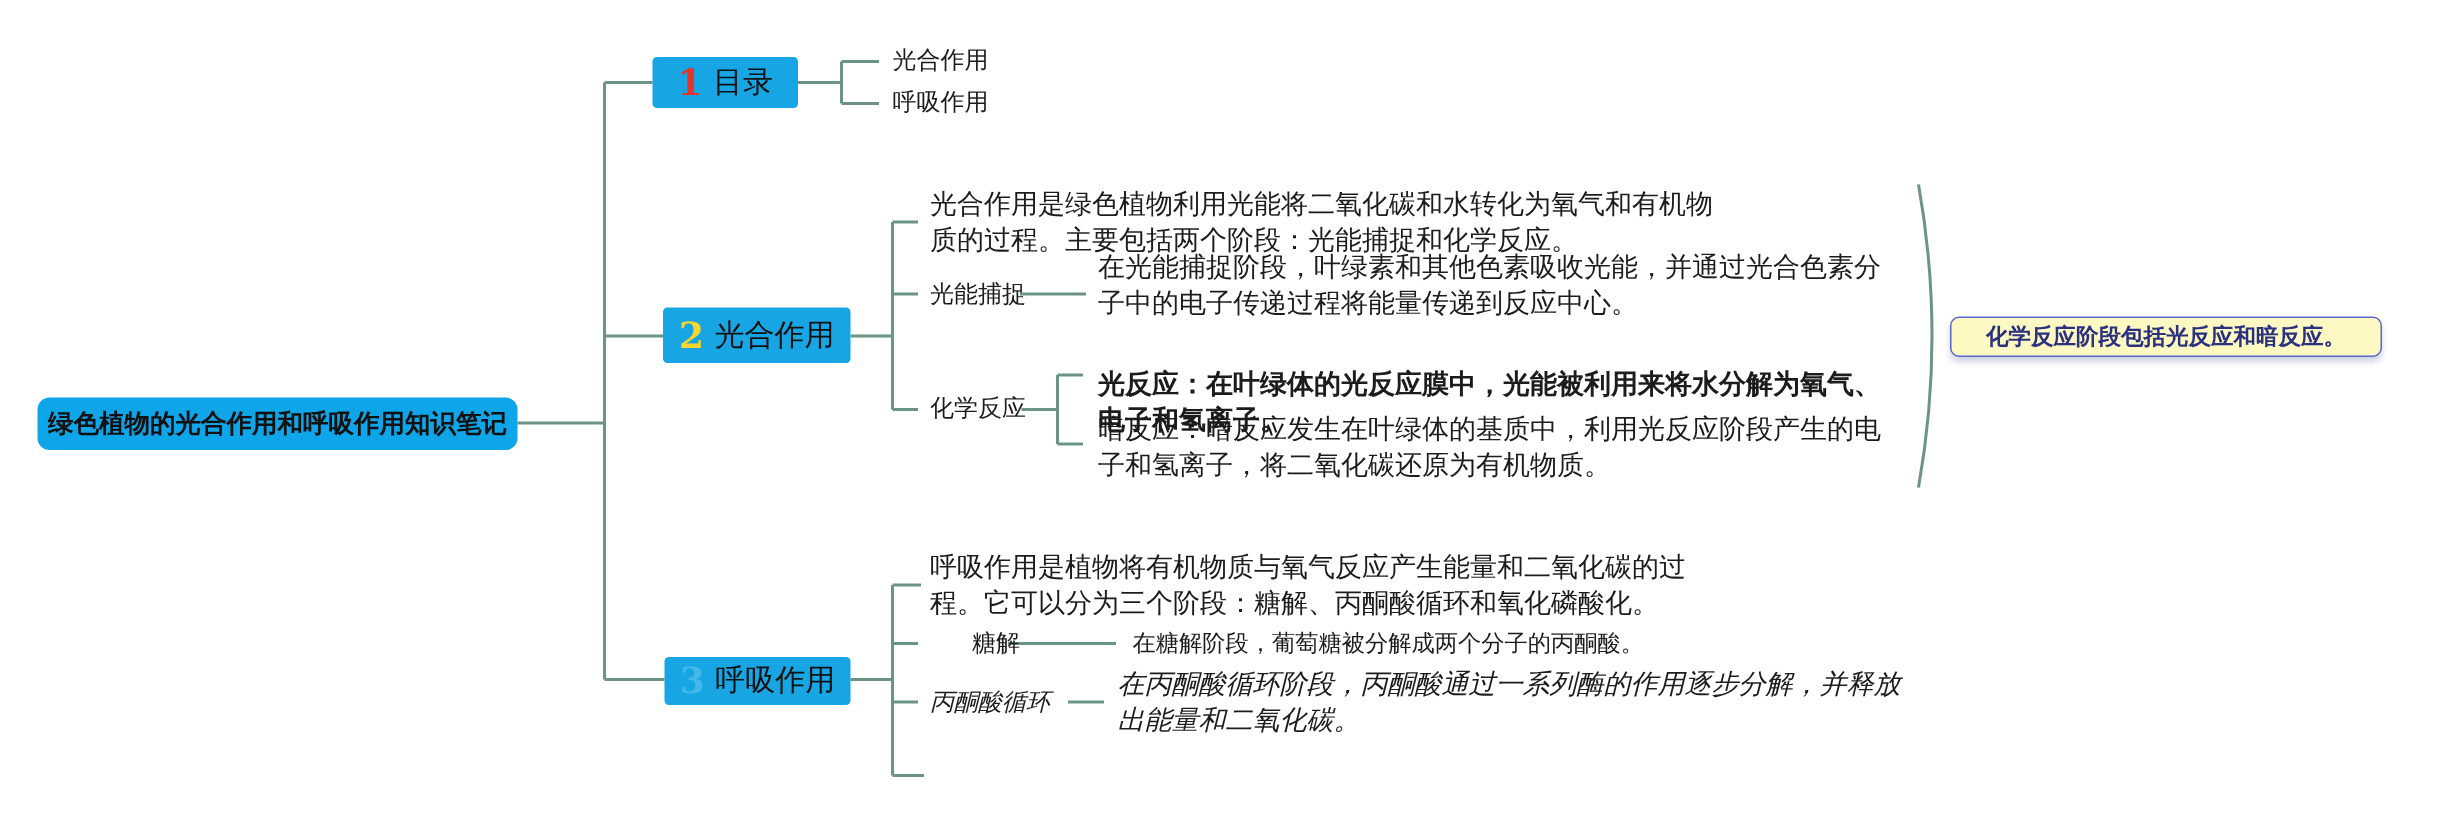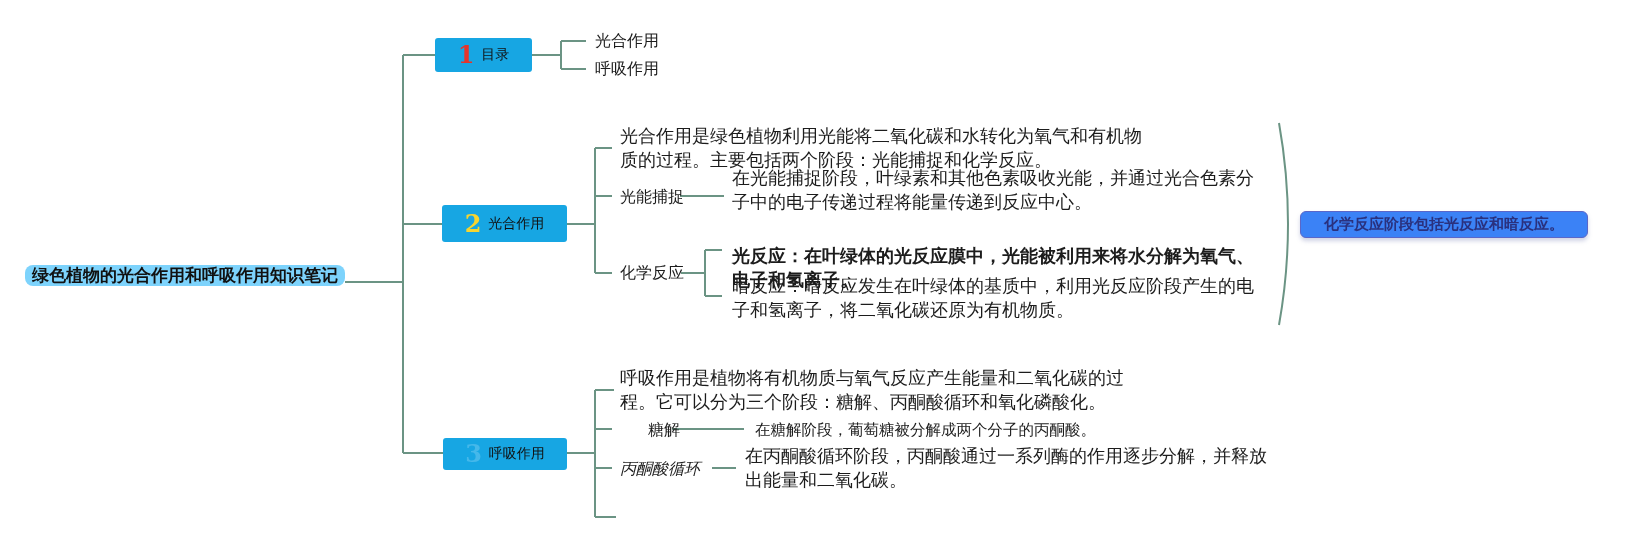--- a/index.html
+++ b/index.html
@@ -11,37 +11,37 @@
     height: 545px;
     background: #ffffff;
     overflow: hidden;
   }
   svg.connectors { position: absolute; left: 0; top: 0; z-index: 0; }
   svg.connectors path { stroke: #6B9484; stroke-width: 2; fill: none; }
 
   .abs { position: absolute; z-index: 1; }
 
   .root-node {
-    left: 25px; top: 265px; width: 320px; height: 21px;
-    background: #7dd3fc; border-radius: 8px;
+    left: 25px; top: 265px; width: 320px; height: 35px;
+    background: #0ea5e9; border-radius: 8px;
     display: flex; align-items: center; justify-content: center;
     font-size: 17px; font-weight: 700; color: #111; white-space: nowrap;
     cursor: pointer;
   }
 
   .topic-node {
     background: #17A6E3; border-radius: 3px;
     display: flex; align-items: center; justify-content: center;
     gap: 7px; color: #111; cursor: pointer;
   }
   .topic-node .num {
     font-family: "DejaVu Serif", "Liberation Serif", serif;
     font-weight: 700; font-size: 24px; line-height: 1;
   }
-  .topic-node .t-label { font-size: 14px; line-height: 1; font-family: Liberation Serif, serif; }
+  .topic-node .t-label { font-size: 20px; line-height: 1; }
 
   .node-toc  { left: 435px; top: 38px;  width: 97px;  height: 34px; }
   .node-photo{ left: 442px; top: 205px; width: 125px; height: 37px; }
   .node-resp { left: 443px; top: 438px; width: 124px; height: 32px; }
 
   .num-red    { color: #E5352B; }
   .num-yellow { color: #F6D52F; }
   .num-faint  { color: #45B8EA; }
 
   .leaf-label { font-size: 16px; line-height: 18px; white-space: nowrap; cursor: pointer; }
@@ -54,32 +54,32 @@
 
   .photo-intro   { left: 620px; top: 124px; }
   .lc-label      { left: 620px; top: 188px; }
   .lc-desc       { left: 732px; top: 166px; }
   .cr-label      { left: 620px; top: 264px; }
   .cr-light      { left: 732px; top: 244px; font-weight: bold; }
   .cr-dark       { left: 732px; top: 274px; }
 
   .summary-box {
     left: 1300px; top: 211px; width: 288px; height: 27px;
-    background: #3b82f6; border: 1px solid #5A67C8; border-radius: 6px;
+    background: #fef9c3; border: 1px solid #5A67C8; border-radius: 6px;
     display: flex; align-items: center; justify-content: center;
     font-size: 15px; font-weight: 700; color: #2A317E; white-space: nowrap;
     box-shadow: 0 3px 4px rgba(120,130,180,0.35);
     cursor: pointer;
   }
 
   .resp-intro    { left: 620px; top: 366px; }
   .gly-label     { left: 648px; top: 421px; }
   .gly-desc      { left: 755px; top: 421px; font-size: 15.5px; }
   .pyr-label     { left: 620px; top: 460px; font-style: italic; }
-  .pyr-desc      { left: 745px; top: 444px; }
+  .pyr-desc      { left: 745px; top: 444px; font-style: italic; }
 </style>
 </head>
 <body>
 
 <div class="canvas">
 
   <svg class="connectors" width="1632" height="545">
 
     <path d="M345,282 H403"></path>
 

